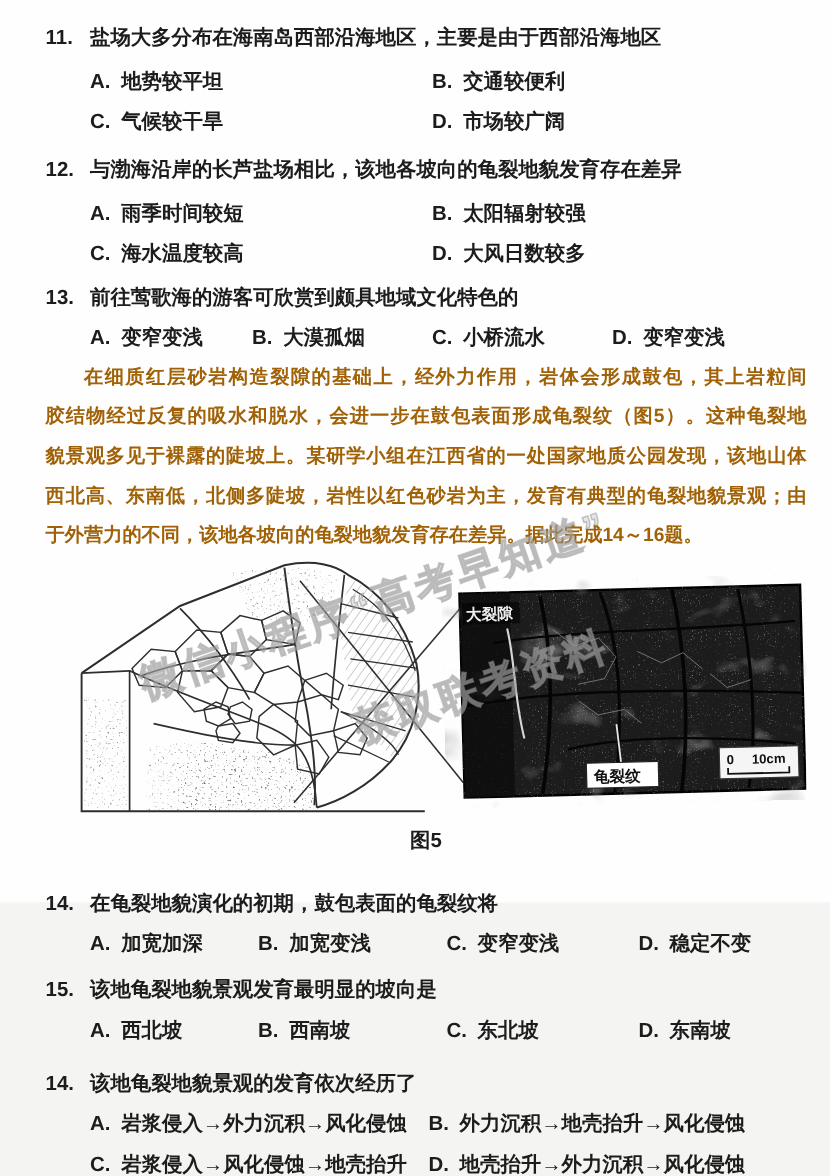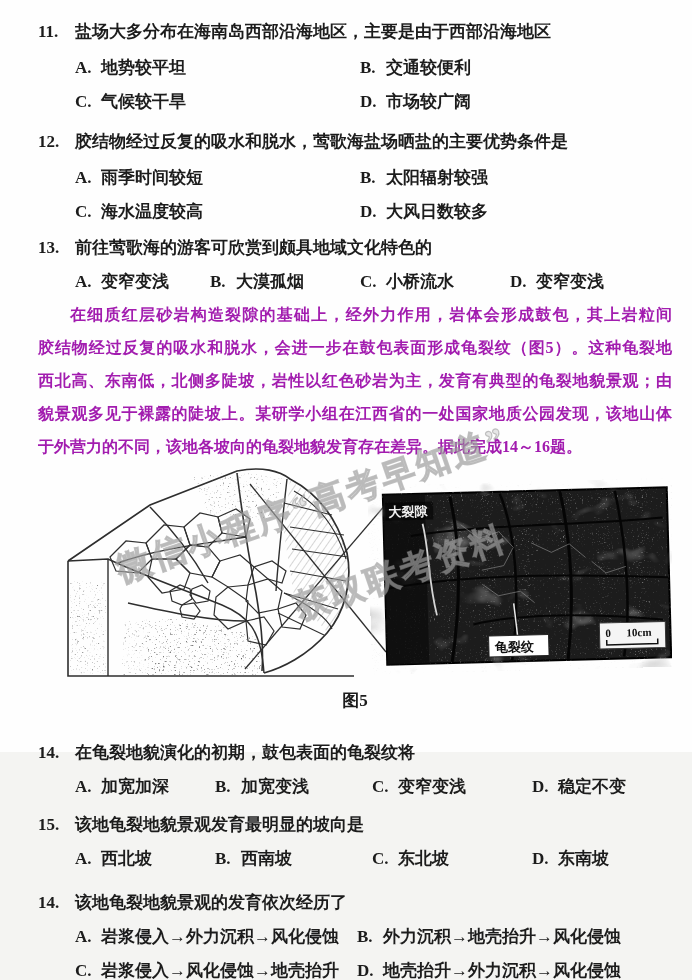--- a/index.html
+++ b/index.html
@@ -1,37 +1,37 @@
 <!DOCTYPE html>
 <html><head>
 <meta charset="utf-8">
 <style>
   html,body{margin:0;padding:0;}
   body{width:692px;height:980px;overflow:hidden;background:#f4f4f2;}
   .page{position:relative;width:692px;height:752px;box-sizing:border-box;
         padding:20px 20px 0 38px;background:#fefefe;color:#1c1c1c;
-        font-family:Liberation Serif, serif;}
+        font-family:Liberation Sans, sans-serif;}
   .q{margin:0;}
   .q-stem{display:flex;font-size:17px;line-height:24px;font-weight:700;}
   .q-num{width:37px;flex-shrink:0;}
   .q-body{flex:1;}
   .opts{margin-left:37px;font-size:17px;line-height:24px;font-weight:700;}
   .grid2{display:grid;grid-template-columns:285px 1fr;row-gap:10px;margin-top:12px;}
   .grid2b{display:grid;grid-template-columns:285px 1fr;row-gap:10px;margin-top:12px;}
   .grid4a{display:grid;grid-template-columns:135px 150px 150px 1fr;margin-top:10px;}
   .grid4b{display:grid;grid-template-columns:140px 157px 160px 1fr;margin-top:10px;}
   .grid2w{display:grid;grid-template-columns:282px 1fr;row-gap:10px;margin-top:10px;}
   .opt{display:flex;}
   .opt .lab{width:26px;flex-shrink:0;}
   #q12{margin-top:16px;}
   #q13{margin-top:12px;}
   #q14{margin-top:28px;}
   #q15{margin-top:14px;}
   #q16{margin-top:20px;}
-  .passage{margin-top:4px;font-size:16px;line-height:33px;font-weight:600;color:#a21caf;}
+  .passage{margin-top:4px;font-size:16px;line-height:33px;font-weight:600;color:#a16207;}
   .p-line{text-align:justify;text-align-last:justify;}
   .p-line.last{text-align-last:left;}
   .p-line.first{text-indent:2em;}
   .figure{position:relative;left:-6px;width:640px;height:222px;}
   .caption{margin-top:4px;text-align:center;font-size:17px;font-weight:700;line-height:24px;}
   .watermark{position:absolute;pointer-events:none;white-space:nowrap;
      font-size:34px;font-weight:700;letter-spacing:3px;
      color:rgba(185,185,185,0.34);-webkit-text-stroke:1.2px rgba(150,150,150,0.55);
      transform:rotate(-19deg);transform-origin:left center;z-index:5;}
   #wm1{left:118px;top:548px;}
@@ -63,21 +63,21 @@
       <span class="opt">
           <span class="lab">D.</span>
           <span>市场较广阔</span>
         </span>
     </div>
   </div>
 
   <div class="q" id="q12">
     <div class="q-stem">
       <span class="q-num">12.</span>
-      <span class="q-body">胶结物经过反复的吸水和脱水，莺歌海盐场晒盐的主要优势条件是</span>
+      <span class="q-body">与渤海沿岸的长芦盐场相比，该地各坡向的龟裂地貌发育存在差异</span>
     </div>
     <div class="opts grid2b">
       <span class="opt">
           <span class="lab">A.</span>
           <span>雨季时间较短</span>
         </span>
       <span class="opt">
           <span class="lab">B.</span>
           <span>太阳辐射较强</span>
         </span>
@@ -113,22 +113,22 @@
       <span class="opt">
           <span class="lab">D.</span>
           <span>变窄变浅</span>
         </span>
     </div>
   </div>
 
   <div class="passage">
     <div class="p-line first">在细质红层砂岩构造裂隙的基础上，经外力作用，岩体会形成鼓包，其上岩粒间</div>
     <div class="p-line">胶结物经过反复的吸水和脱水，会进一步在鼓包表面形成龟裂纹（图5）。这种龟裂地</div>
+    <div class="p-line">貌景观多见于裸露的陡坡上。某研学小组在江西省的一处国家地质公园发现，该地山体</div>
     <div class="p-line">西北高、东南低，北侧多陡坡，岩性以红色砂岩为主，发育有典型的龟裂地貌景观；由</div>
-    <div class="p-line">貌景观多见于裸露的陡坡上。某研学小组在江西省的一处国家地质公园发现，该地山体</div>
     <div class="p-line last">于外营力的不同，该地各坡向的龟裂地貌发育存在差异。据此完成14～16题。</div>
   </div>
 
   <div class="figure">
     <svg width="640" height="222" viewBox="0 0 640 222">
       <defs>
         <filter id="stipple" x="-5%" y="-5%" width="110%" height="110%">
           <feTurbulence type="fractalNoise" baseFrequency="0.55" numOctaves="2" seed="3"></feTurbulence>
           <feColorMatrix type="matrix" values="0 0 0 0 0.12  0 0 0 0 0.12  0 0 0 0 0.12  1.4 1.4 1.4 0 -2.4"></feColorMatrix>
         </filter>

